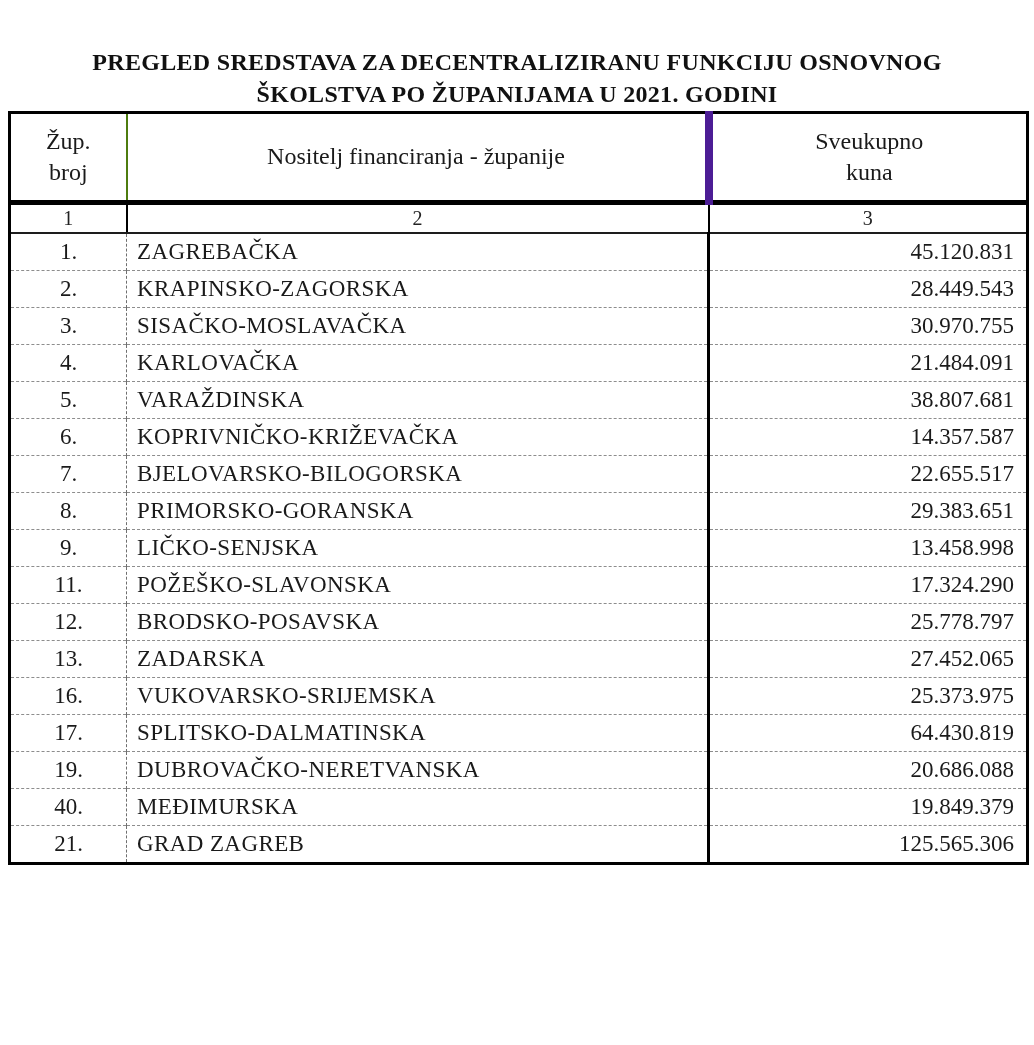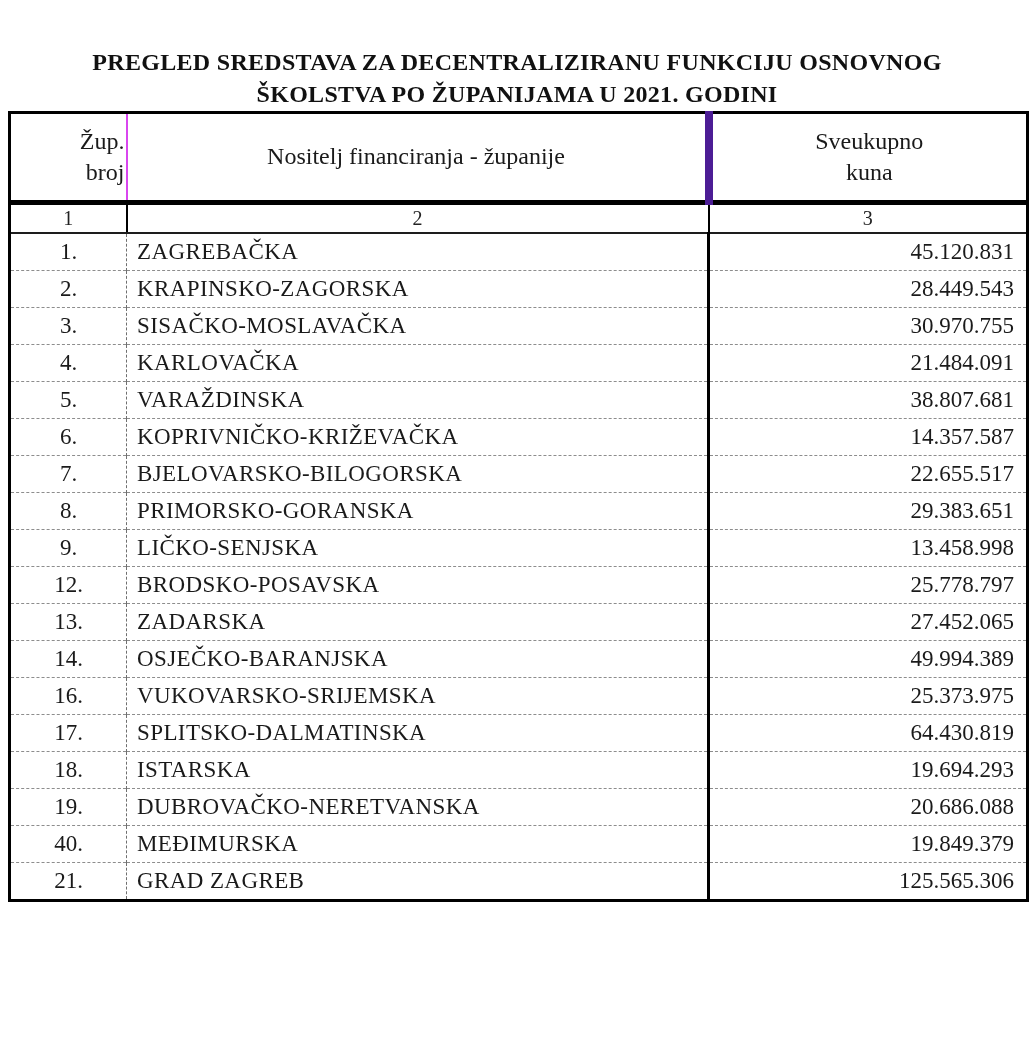--- a/index.html
+++ b/index.html
@@ -50,21 +50,21 @@
     font-weight: normal;
     font-size: 24px;
     text-align: center;
     vertical-align: middle;
     height: 84px;
     line-height: 1.3;
     white-space: pre-line;
     border-bottom: 5px solid #000;
     color: #1a1a1a;
   }
-  tr.head-row th.h1 { border-right: 2px solid #d946ef; text-align: right; }
+  tr.head-row th.h1 { border-right: 2px solid #4d7c0f; }
   tr.head-row th.h2 { border-right: 8px solid #4c1d95; }
 
   tr.index-row th {
     font-weight: normal;
     font-size: 20px;
     text-align: center;
     height: 25px;
     border-bottom: 2px solid #1d1d1d;
     color: #222;
   }
@@ -174,57 +174,52 @@
     <td class="amount">29.383.651</td>
   </tr>
 
   <tr class="data-row">
     <td class="num">9.</td>
     <td class="name">LIČKO-SENJSKA</td>
     <td class="amount">13.458.998</td>
   </tr>
 
 
+  <tr class="data-row">
+    <td class="num">11.</td>
+    <td class="name">POŽEŠKO-SLAVONSKA</td>
+    <td class="amount">17.324.290</td>
+  </tr>
 
   <tr class="data-row">
     <td class="num">12.</td>
     <td class="name">BRODSKO-POSAVSKA</td>
     <td class="amount">25.778.797</td>
   </tr>
 
   <tr class="data-row">
     <td class="num">13.</td>
     <td class="name">ZADARSKA</td>
     <td class="amount">27.452.065</td>
   </tr>
 
-  <tr class="data-row">
-    <td class="num">14.</td>
-    <td class="name">OSJEČKO-BARANJSKA</td>
-    <td class="amount">49.994.389</td>
-  </tr>
 
 
   <tr class="data-row">
     <td class="num">16.</td>
     <td class="name">VUKOVARSKO-SRIJEMSKA</td>
     <td class="amount">25.373.975</td>
   </tr>
 
   <tr class="data-row">
     <td class="num">17.</td>
     <td class="name">SPLITSKO-DALMATINSKA</td>
     <td class="amount">64.430.819</td>
   </tr>
 
-  <tr class="data-row">
-    <td class="num">18.</td>
-    <td class="name">ISTARSKA</td>
-    <td class="amount">19.694.293</td>
-  </tr>
 
   <tr class="data-row">
     <td class="num">19.</td>
     <td class="name">DUBROVAČKO-NERETVANSKA</td>
     <td class="amount">20.686.088</td>
   </tr>
 
   <tr class="data-row">
     <td class="num">40.</td>
     <td class="name">MEĐIMURSKA</td>

